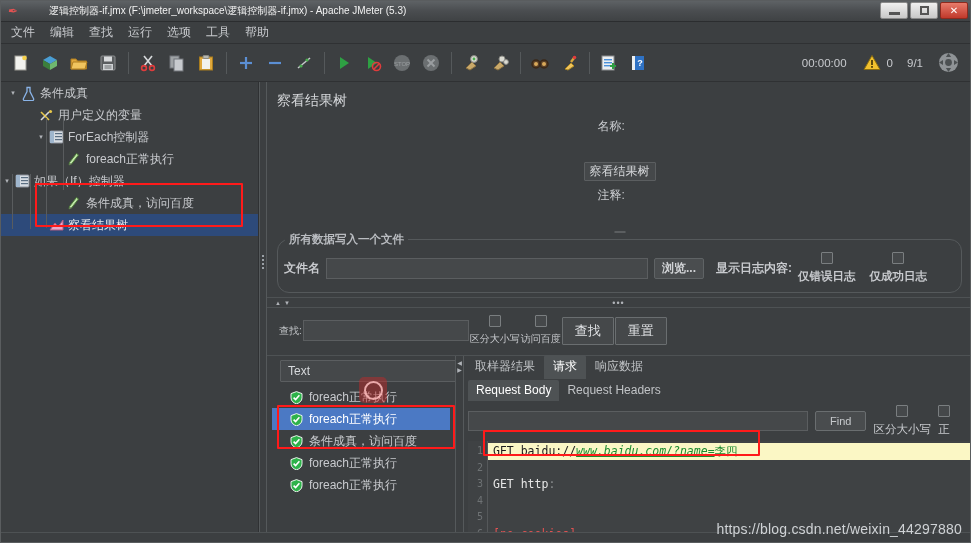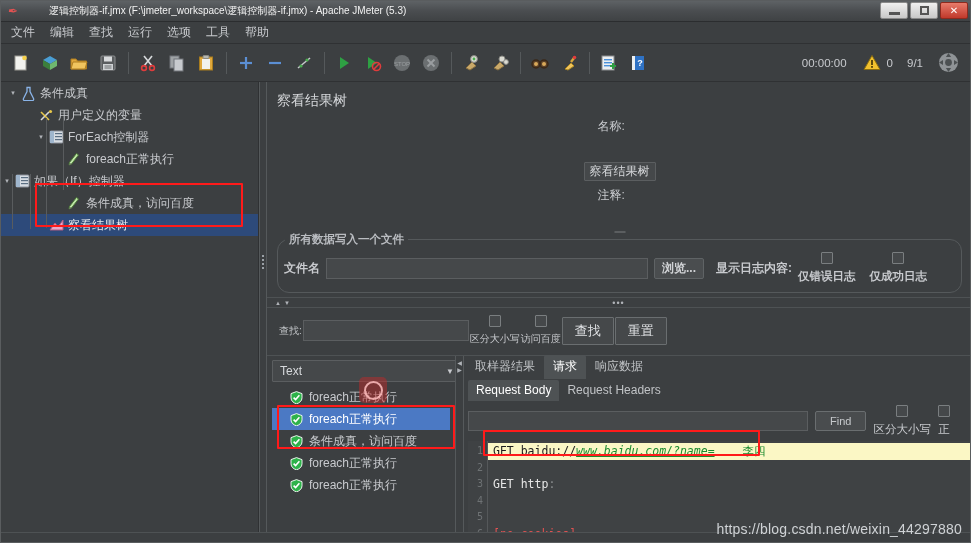--- a/index.html
+++ b/index.html
@@ -195,21 +195,21 @@
     border-top: 1px solid #4e5254;
   }
   .results {
     width: 188px; flex: 0 0 188px; position: relative;
     background: #3c3f41; padding: 4px 5px 0 5px;
   }
   .combo {
     width: 190px; height: 22px; background: #45484a;
     border: 1px solid #5b5e60; border-radius: 1px;
     display: flex; align-items: center; justify-content: space-between;
-    padding: 0 7px; font-size: 12px; color: #d6d8db; margin-bottom: 4px;
+    padding: 0 7px; font-size: 12px; color: #d6d8db; margin-bottom: 4px; margin-left: 8px;
   }
   .caret { font-size: 8px; color: #c8cace; }
   .resitem {
     height: 22px; display: flex; align-items: center; gap: 6px;
     font-size: 12px; color: #c8cace; padding-left: 18px;
   }
   .resitem.sel { background: #4b79c4; color: #ffffff; }
   .shield { width: 13px; height: 13px; flex: 0 0 13px; }
 
   .vsplit2 {
@@ -265,21 +265,21 @@
   }
   .codebody { flex: 1; background: #3f4244; padding-top: 2px; position: relative; }
   .cline {
     font-family: "DejaVu Sans Mono", "Liberation Mono", monospace;
     font-size: 11.5px; line-height: 16.6px; color: #e6e6e6;
     padding-left: 5px; white-space: pre;
   }
   .cline.hl { background: #fbf7c5; color: #111; }
   .hl .kw { color: #1d1d1d; }
   .hl .url { color: #1a8a2e; text-decoration: underline; font-style: italic; }
-  .hl .cjk { color: #1a8a2e; margin-left: 28px; }
+  .hl .cjk { color: #1a8a2e; }
   .c-red { color: #e05252; }
   .c-dim { color: #8a8d8f; }
 
   
   .annot-box {
     position: absolute; border: 2.5px solid #ff1a1a;
     pointer-events: none; z-index: 40; border-radius: 1px;
   }
   .click-dot {
     position: absolute; z-index: 45; pointer-events: none;

